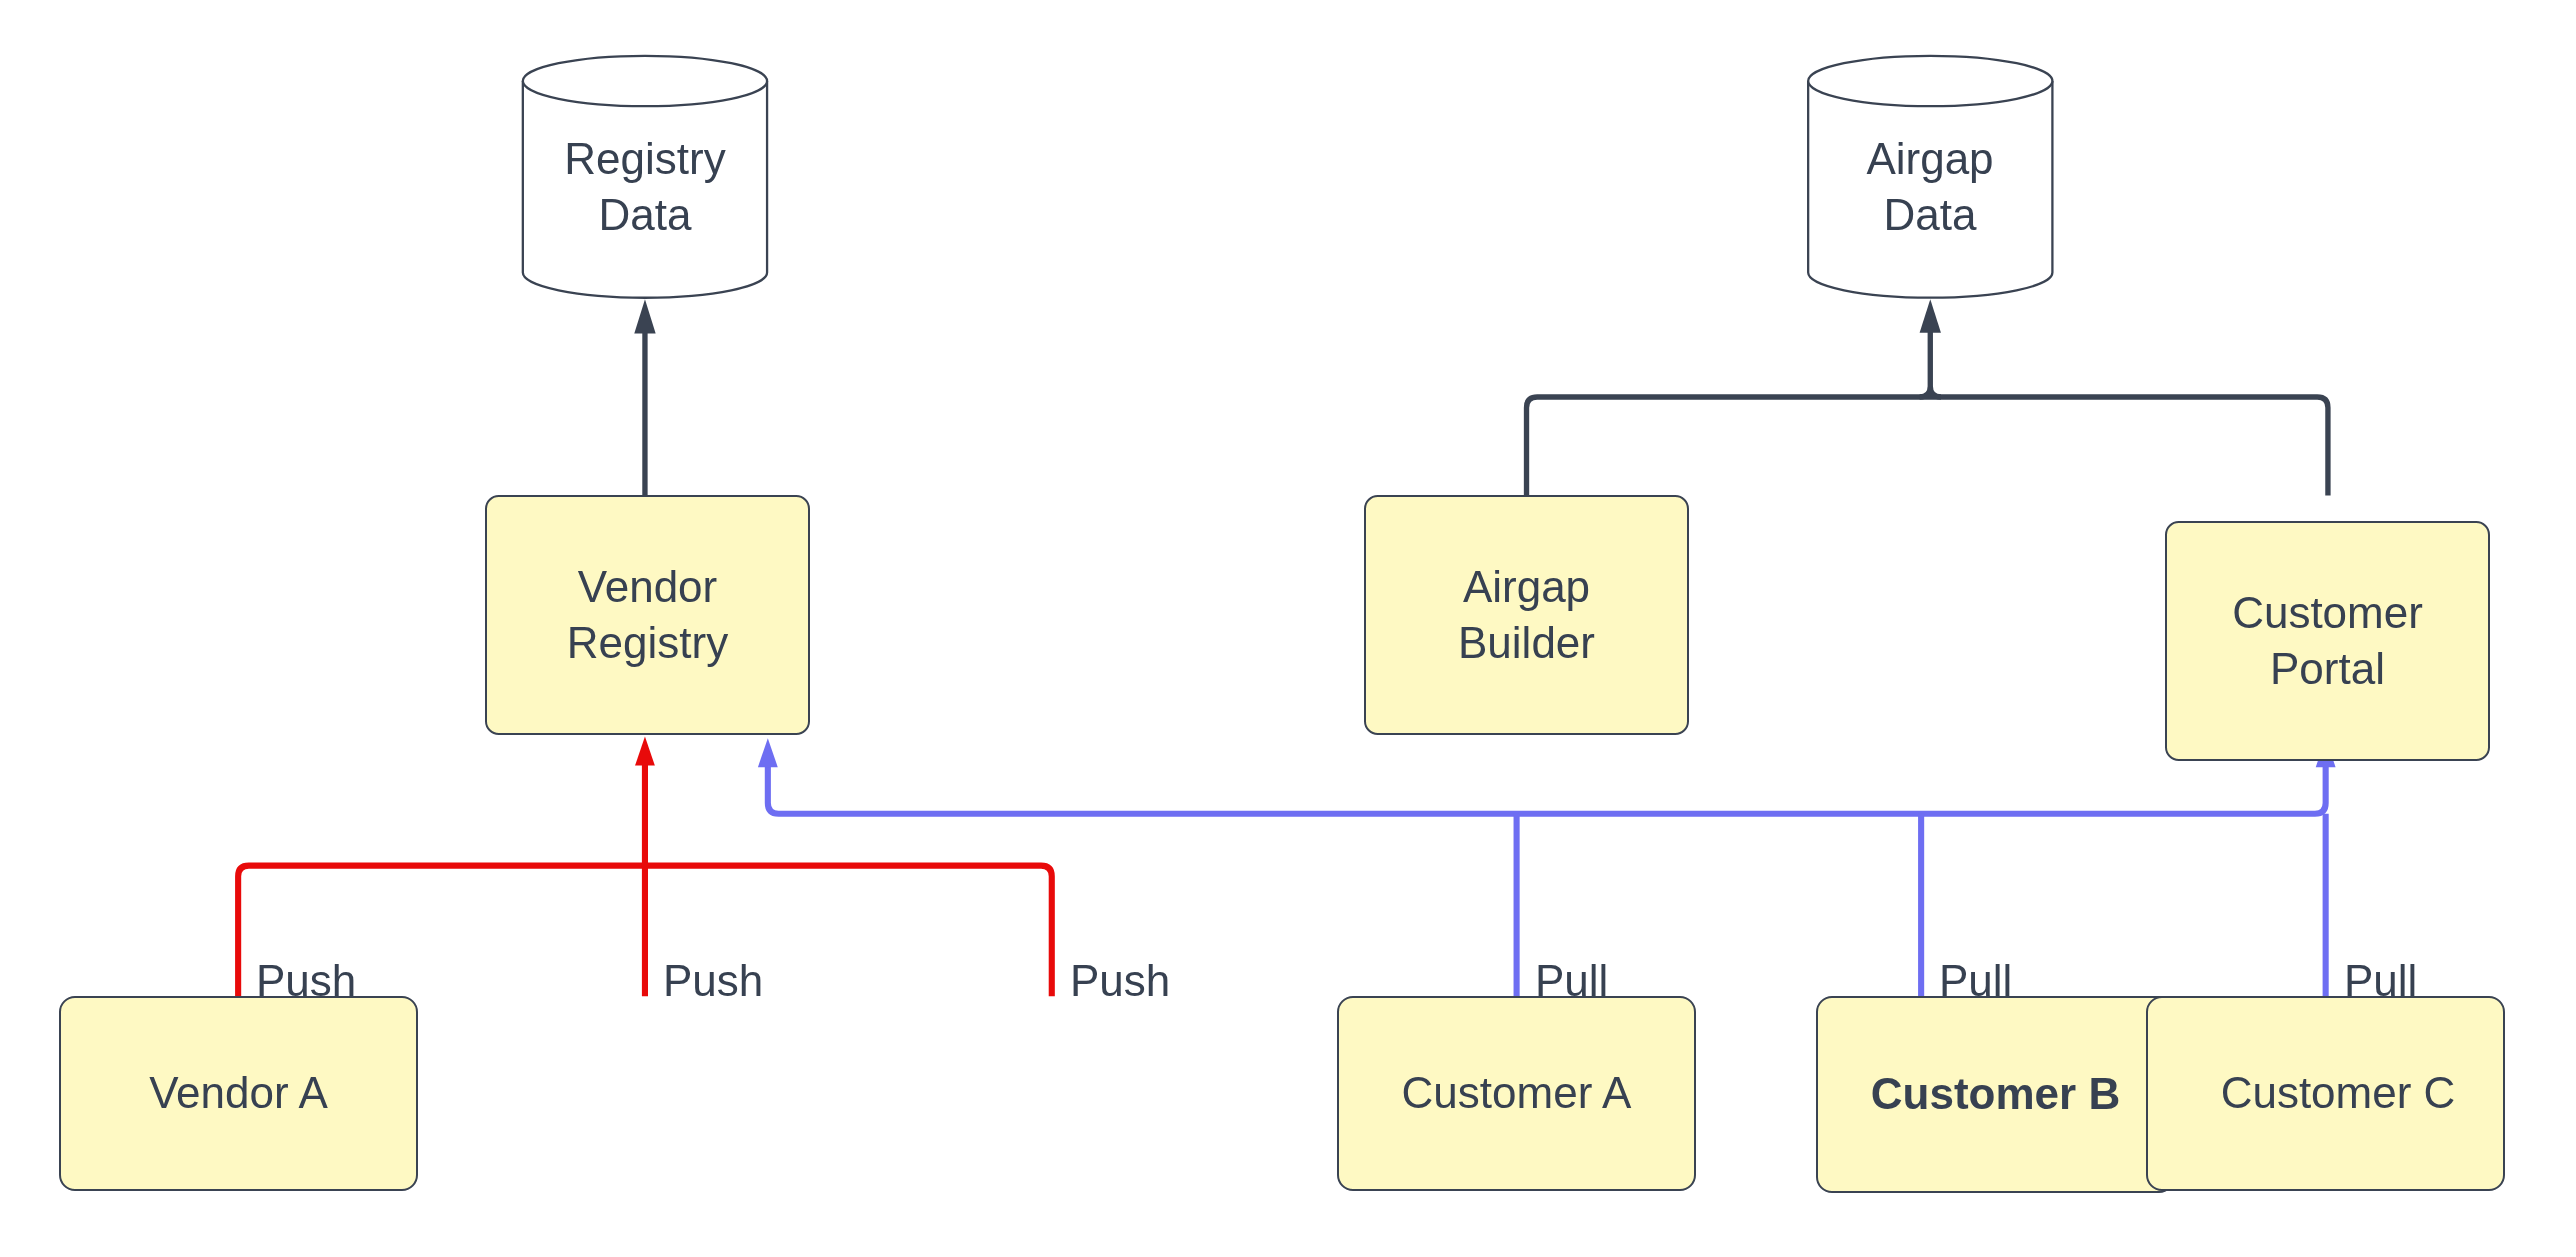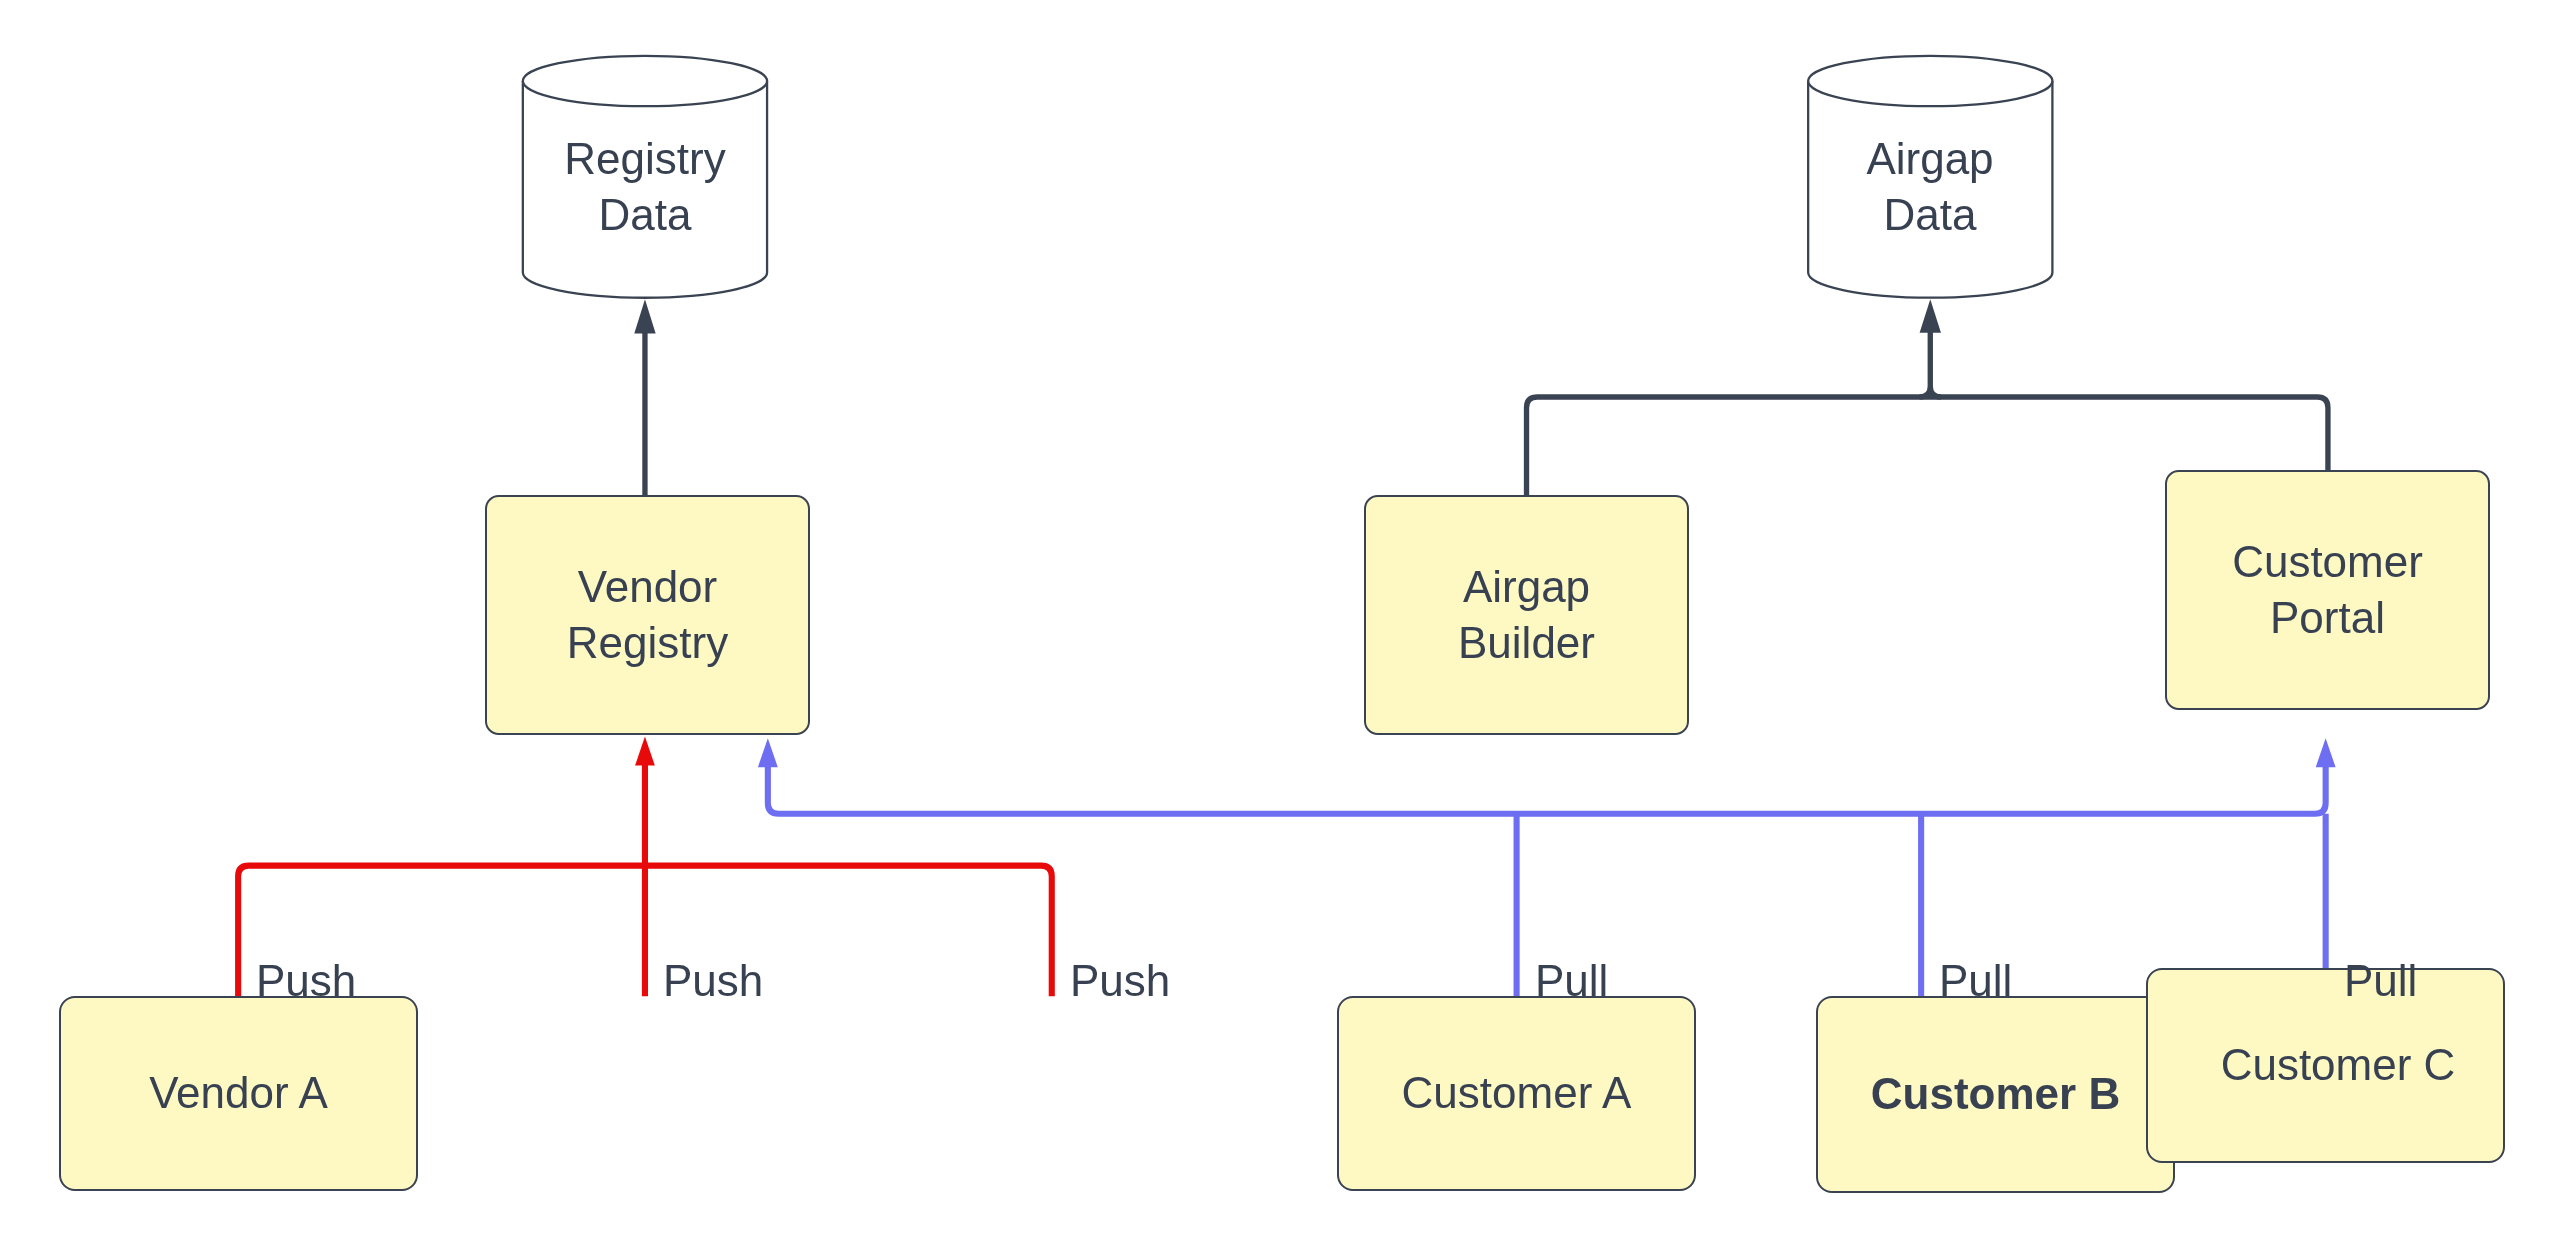--- a/index.html
+++ b/index.html
@@ -48,28 +48,28 @@
     height: 47px;
     line-height: 47px;
     color: #374151;
     font-size: 44px;
     white-space: nowrap;
     margin-top: 24px;
   }
   
   .n-vendor-registry { left: 485px;  top: 495px; width: 325px; height: 240px; }
   .n-airgap-builder  { left: 1364px; top: 495px; width: 325px; height: 240px; }
-  .n-customer-portal { left: 2165px; top: 470px; width: 325px; height: 240px; }
+  .n-customer-portal { left: 2165px; top: 521px; width: 325px; height: 240px; }
   
   .n-vendor-a   { left: 59px;   top: 996px; width: 359px; height: 195px; }
   .n-vendor-b   { left: 466px;  top: 996px; width: 359px; height: 195px; }
   .n-vendor-c   { left: 872px; top: 996px; width: 359px; height: 195px; }
   .n-customer-a { left: 1337px; top: 996px; width: 359px; height: 195px; }
   .n-customer-b { left: 1816px; top: 996px; width: 359px; height: 197px; font-weight: bold; }
-  .n-customer-c { left: 2146px; top: 968px; width: 359px; height: 195px; padding-left: 25px; }
+  .n-customer-c { left: 2146px; top: 996px; width: 359px; height: 195px; padding-left: 25px; }
   
   .l-registry-data { left: 523px;  top: 88px; width: 244px; height: 198px; }
   .l-airgap-data   { left: 1808px; top: 88px; width: 244px; height: 198px; }
   
   .el-push-a { left: 256px;  top: 933px; }
   .el-push-b { left: 663px;  top: 933px; }
   .el-push-c { left: 1070px; top: 933px; }
   .el-pull-a { left: 1535px; top: 933px; }
   .el-pull-b { left: 1939px; top: 933px; }
   .el-pull-c { left: 2344px; top: 933px; }

